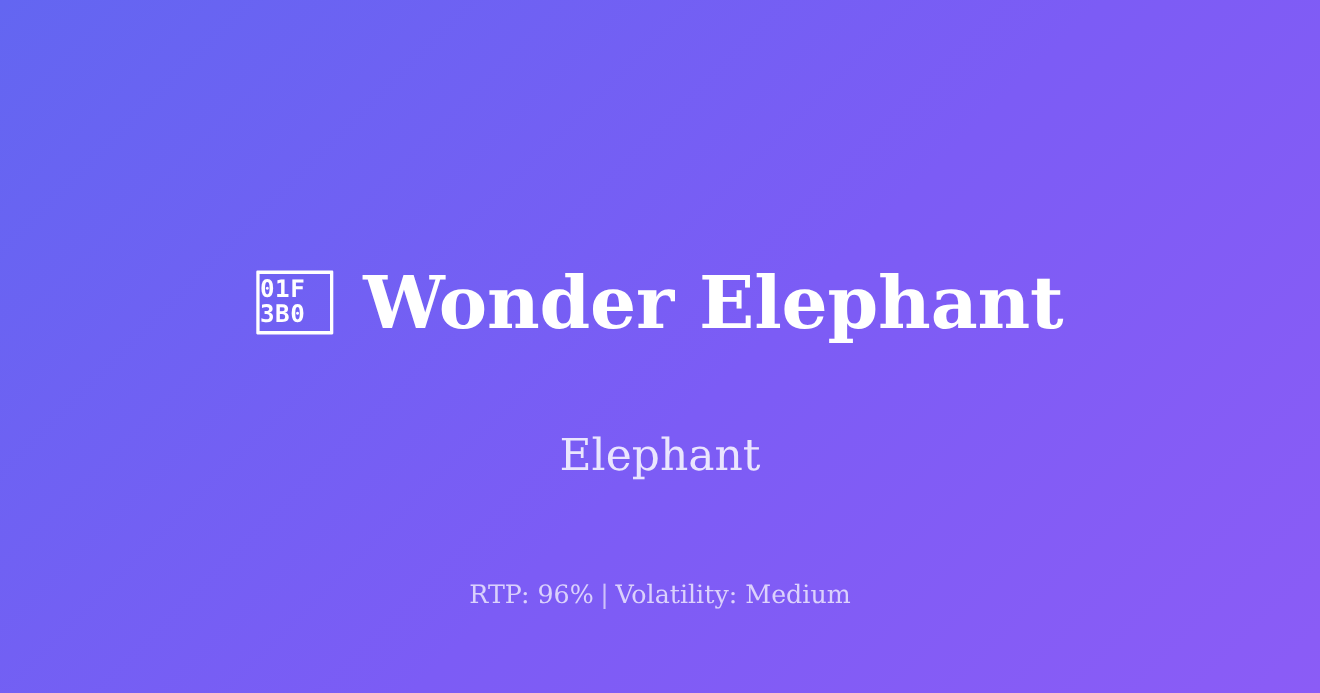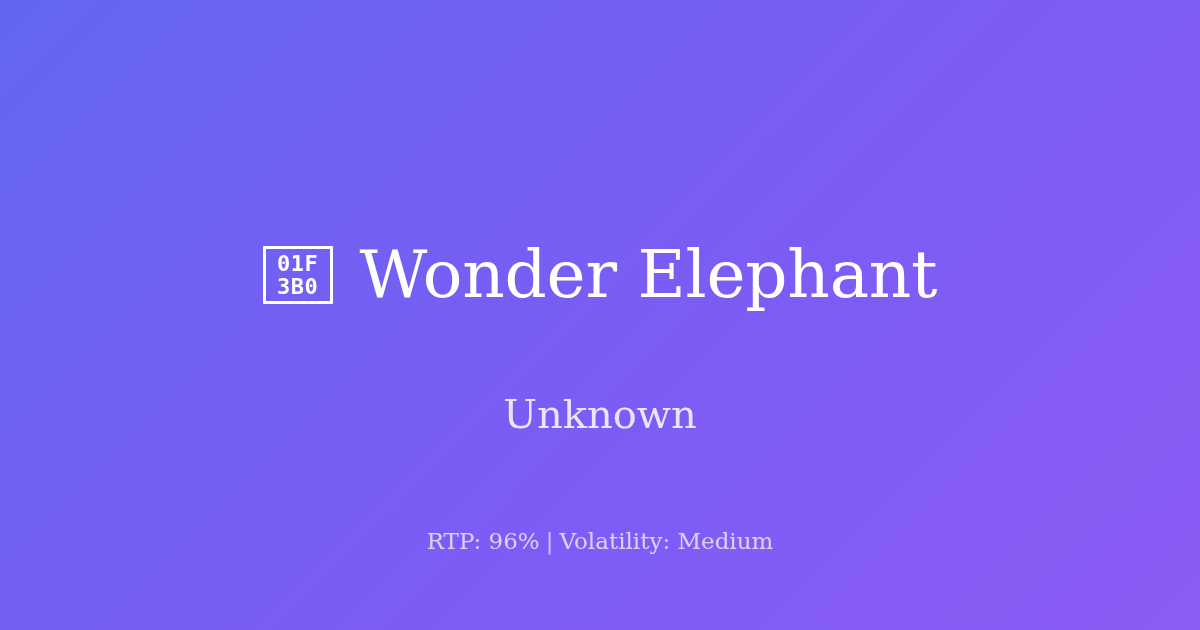--- a/index.html
+++ b/index.html
@@ -51,40 +51,39 @@
 
   
   .glyph-box {
     box-sizing: border-box;
     width: 70px;
     height: 58px;
     border: 3px solid #ffffff;
     border-radius: 1px;
     display: flex;
     flex-direction: column;
-    align-items: center;
     justify-content: center;
     padding: 2px 0 3px;
     flex: 0 0 auto;
   }
 
   .glyph-box .hexrow {
     font-family: "DejaVu Sans Mono", "Liberation Mono", monospace;
     font-size: 22px;
     line-height: 23px;
     font-weight: 700;
     letter-spacing: 0.5px;
     color: #ffffff;
     white-space: pre;
   }
 
   .game-title {
     margin: 0;
     font-family: "DejaVu Serif", "Liberation Serif", serif;
-    font-weight: 400;
+    font-weight: 700;
     font-size: 66px;
     line-height: 1.04;
     color: #ffffff;
     letter-spacing: -0.2px;
     white-space: nowrap;
   }
 
   .game-subtitle {
     margin: 0;
     margin-top: 56px;
@@ -127,21 +126,21 @@
 
       <div class="glyph-box">
         <span class="hexrow">01F</span>
         <span class="hexrow">3B0</span>
       </div>
 
       <h1 class="game-title">Wonder Elephant</h1>
 
     </div>
 
-    <p class="game-subtitle">Unknown</p>
+    <p class="game-subtitle">Elephant</p>
 
   </div>
 
   <div class="meta-line">
     <span>RTP: 96%</span><span class="meta-sep">|</span><span>Volatility: Medium</span>
   </div>
 
 </div>
 
 </body></html>

